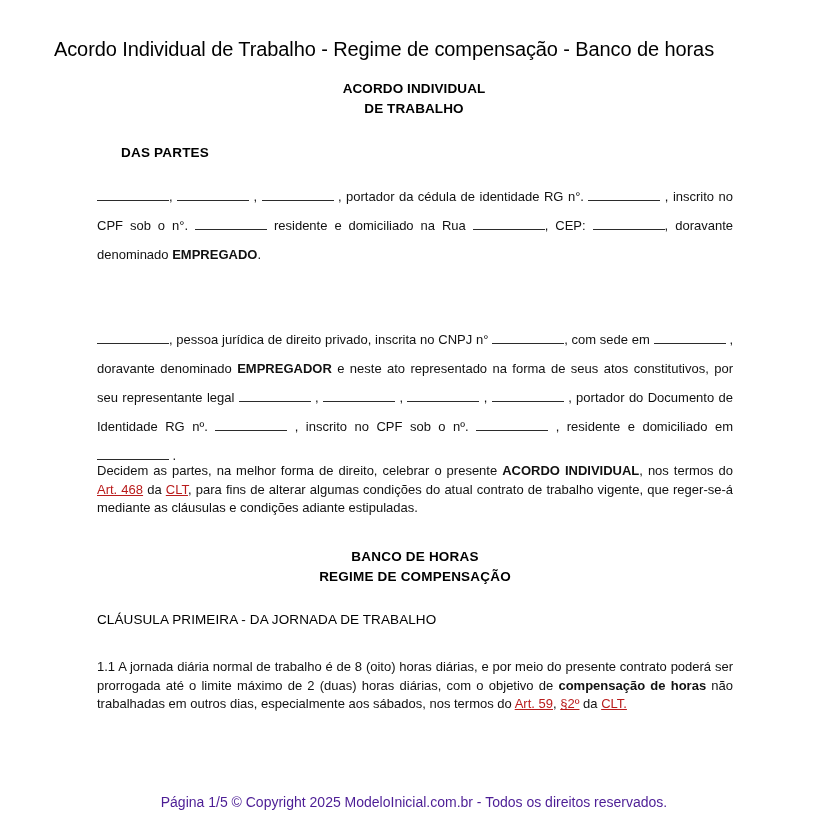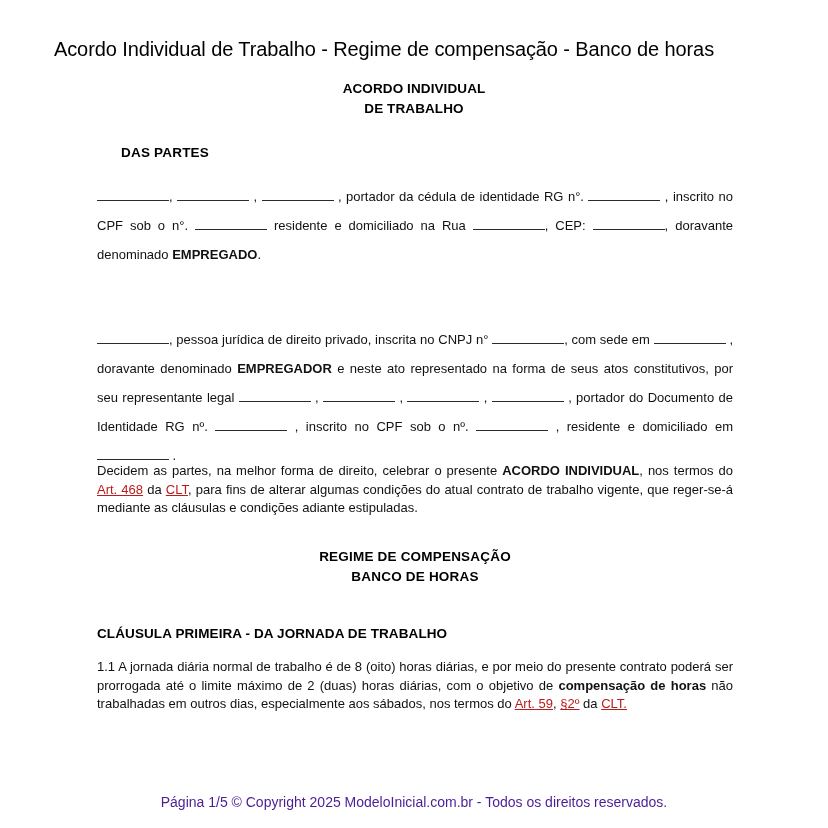--- a/index.html
+++ b/index.html
@@ -93,23 +93,22 @@
   .center-head {
     text-align: center;
     font-size: 13.5px;
     font-weight: bold;
     line-height: 20px;
     letter-spacing: 0.2px;
   }
 
   .clause-head {
     font-size: 13.5px;
-    font-weight: bold;
+    font-weight: normal;
     letter-spacing: 0.1px;
-    margin-top: 14px;
   }
 
   a.doclink, .doclink {
     color: #b91c1c;
     text-decoration: underline;
     cursor: pointer;
   }
 
   
   #das-partes-label { position: absolute; left: 0; top: 145px; }
@@ -152,22 +151,22 @@
 
     <div id="party-employer" class="para wide-lead">
       <span class="blank w1"></span><span>, pessoa jurídica de direito privado, inscrita no CNPJ n° </span><span class="blank w1"></span><span>, com sede em </span><span class="blank w1"></span><span> , doravante denominado </span><b>EMPREGADOR</b><span> e neste ato representado na forma de seus atos constitutivos, por seu representante legal </span><span class="blank w1"></span><span> , </span><span class="blank w1"></span><span> , </span><span class="blank w1"></span><span> , </span><span class="blank w1"></span><span> , portador do Documento de Identidade RG nº. </span><span class="blank w1"></span><span> , inscrito no CPF sob o nº. </span><span class="blank w1"></span><span> , residente e domiciliado em </span><span class="blank w1"></span><span> .</span>
     </div>
 
     <div id="decision-para" class="para tight">
       <span>Decidem as partes, na melhor forma de direito, celebrar o presente </span><b>ACORDO INDIVIDUAL</b><span>, nos termos do </span><span class="doclink">Art. 468</span><span> da </span><span class="doclink">CLT</span><span>, para fins de alterar algumas condições do atual contrato de trabalho vigente, que reger-se-á mediante as cláusulas e condições adiante estipuladas.</span>
     </div>
 
     <div id="regime-heading">
+      <div class="center-head">BANCO DE HORAS</div>
       <div class="center-head">REGIME DE COMPENSAÇÃO</div>
-      <div class="center-head">BANCO DE HORAS</div>
     </div>
 
     <div id="clause-one-head" class="clause-head">CLÁUSULA PRIMEIRA - DA JORNADA DE TRABALHO</div>
 
     <div id="clause-one-body" class="para tight">
       <span>1.1 A jornada diária normal de trabalho é de 8 (oito) horas diárias, e por meio do presente contrato poderá ser prorrogada até o limite máximo de 2 (duas) horas diárias, com o objetivo de </span><b>compensação de horas</b><span> não trabalhadas em outros dias, especialmente aos sábados, nos termos do </span><span class="doclink">Art. 59</span><span>, </span><span class="doclink">§2º</span><span> da </span><span class="doclink">CLT.</span>
     </div>
 
   </div>
 

